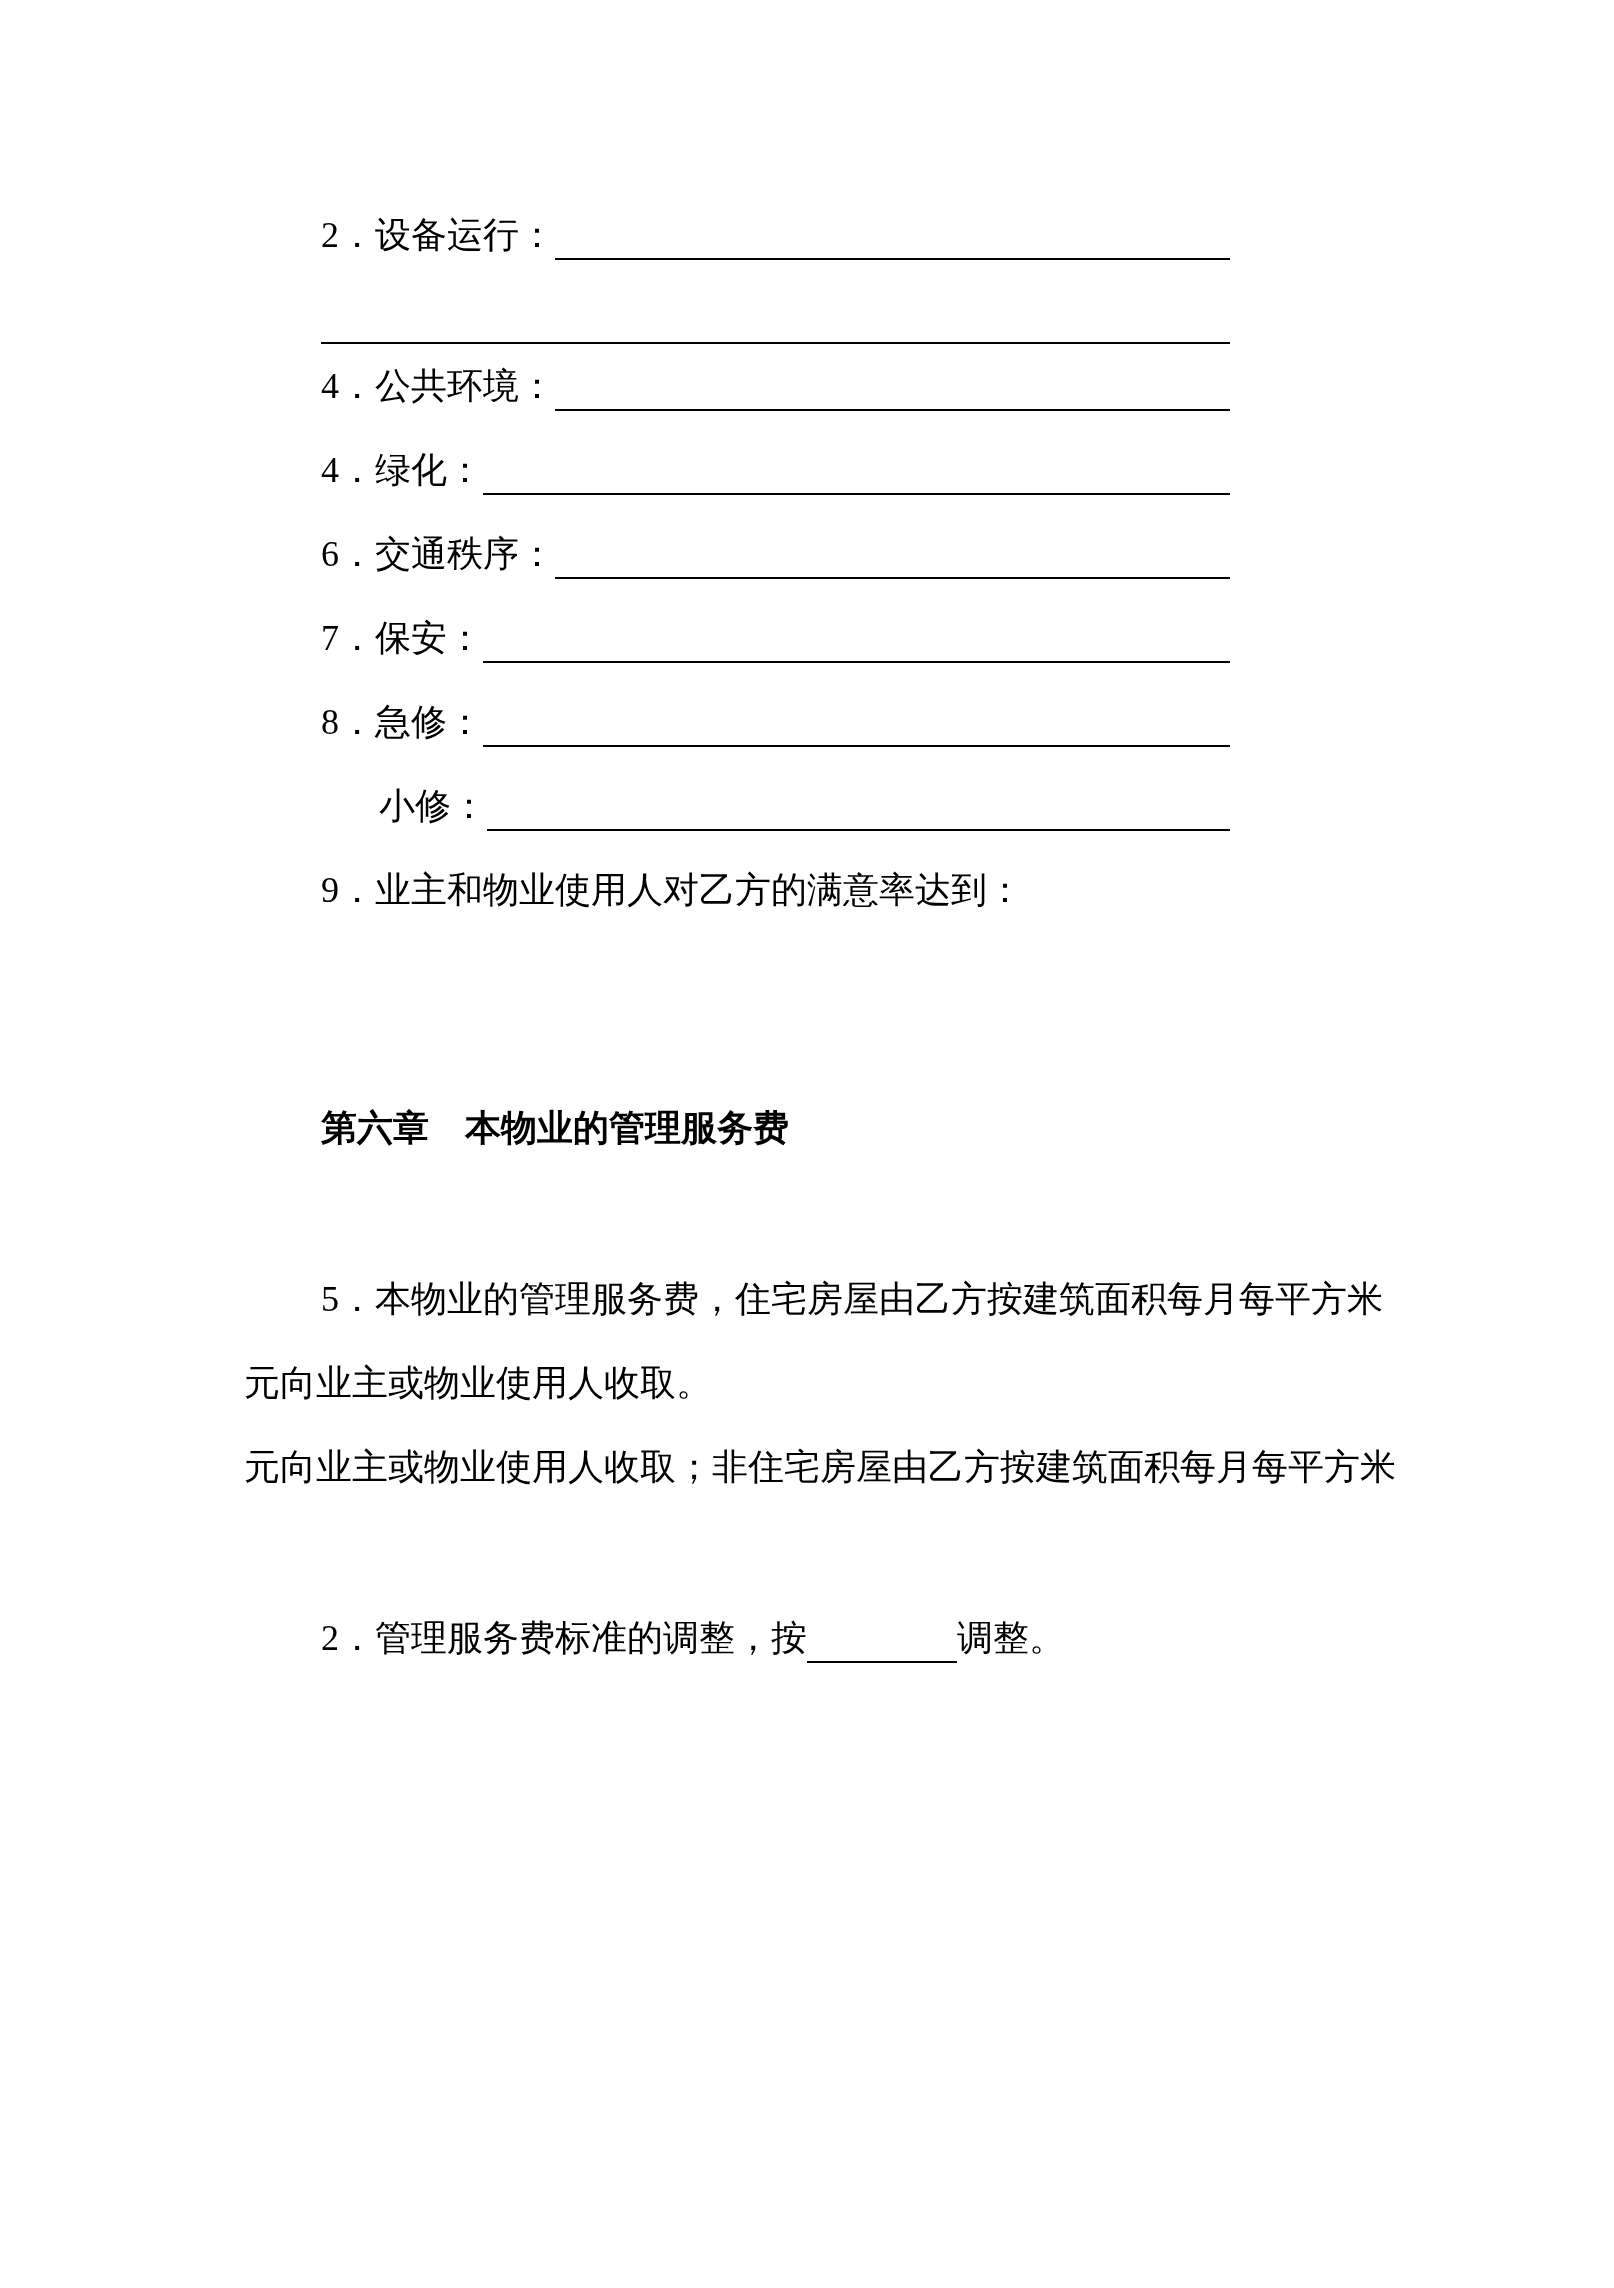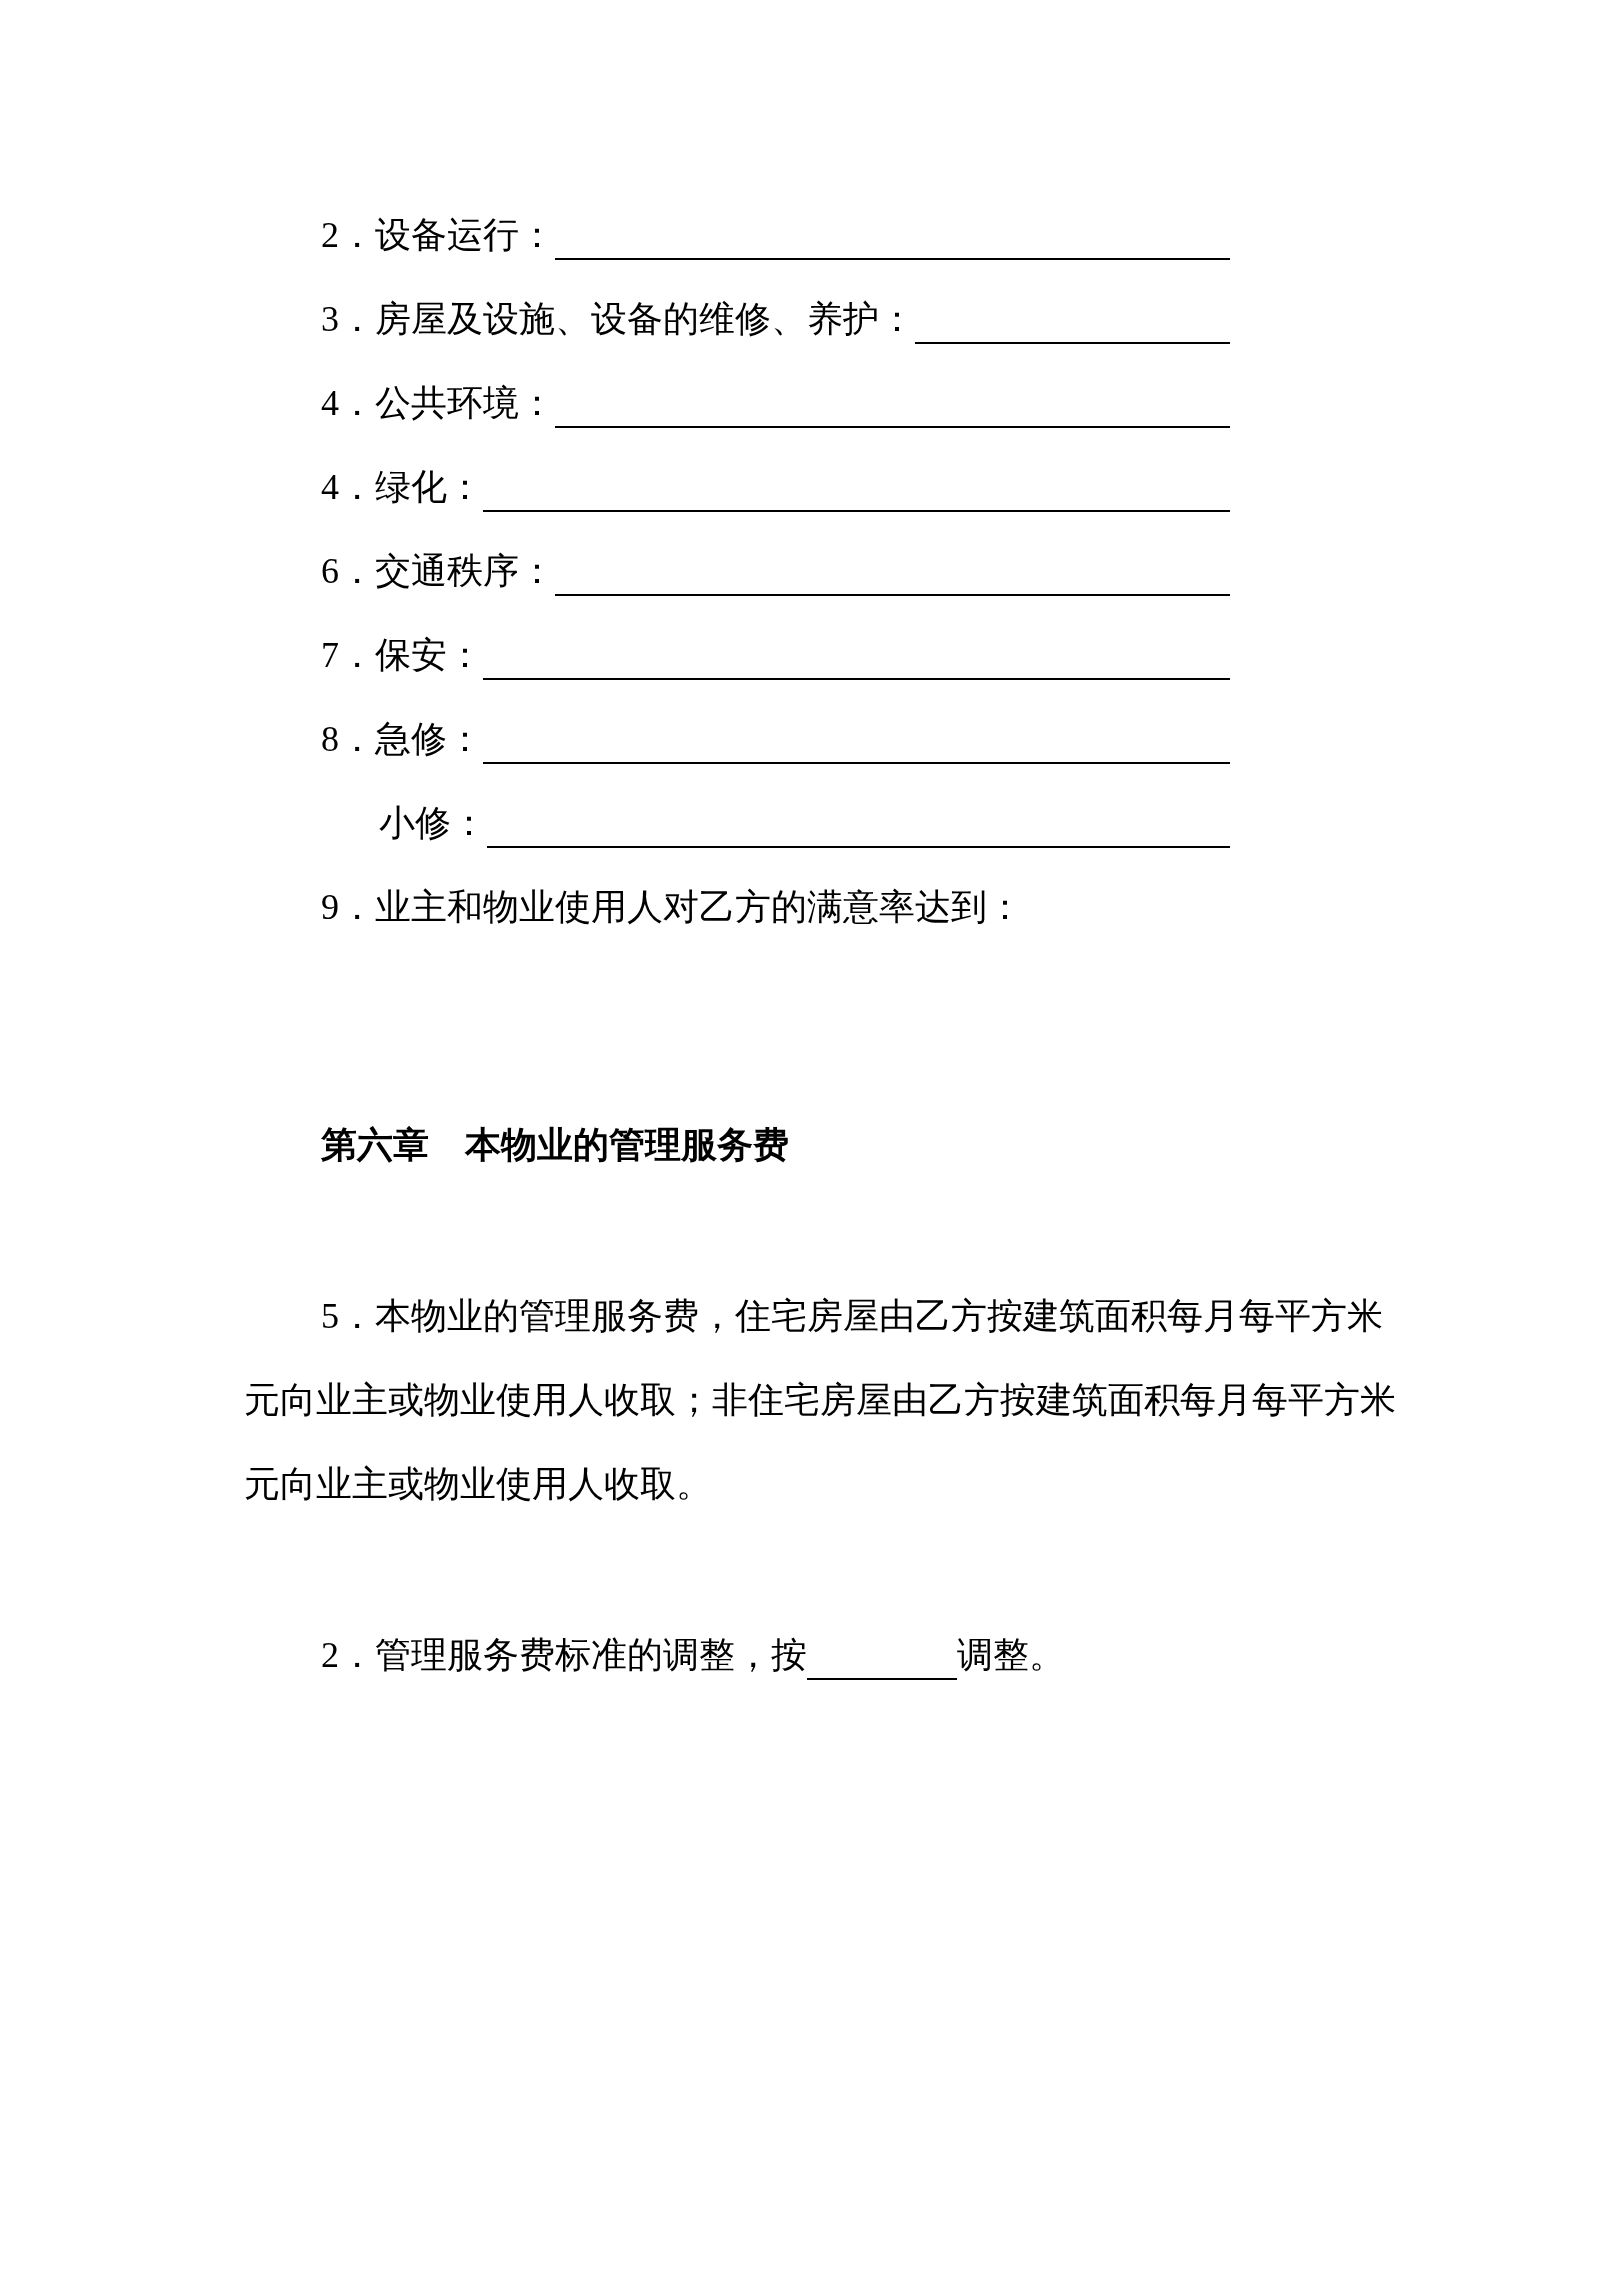--- a/index.html
+++ b/index.html
@@ -45,21 +45,20 @@
 <body>
 
 <div class="page">
 
   <div class="row item">
     <span class="lbl">2．设备运行：</span>
     <span class="blank"></span>
   </div>
 
   <div class="row item">
-    <span class="lbl">3．房屋及设施、设备的维修、养护：</span>
     <span class="blank"></span>
   </div>
 
   <div class="row item">
     <span class="lbl">4．公共环境：</span>
     <span class="blank"></span>
   </div>
 
   <div class="row item">
     <span class="lbl">4．绿化：</span>
@@ -95,27 +94,27 @@
   <div class="row indent heading gap">
     <span class="lbl">第六章　本物业的管理服务费</span>
   </div>
 
 
   <div class="row fee-line indent gap">
     <span class="lbl">5．本物业的管理服务费，住宅房屋由乙方按建筑面积每月每平方米</span>
     <span class="blank"></span>
   </div>
 
+  <div class="row">
+    <span class="lbl">元向业主或物业使用人收取。</span>
+  </div>
+
   <div class="row fee-line">
     <span class="lbl">元向业主或物业使用人收取；非住宅房屋由乙方按建筑面积每月每平方米</span>
     <span class="blank"></span>
-  </div>
-
-  <div class="row">
-    <span class="lbl">元向业主或物业使用人收取。</span>
   </div>
 
   <div class="row indent gap">
     <span class="lbl">2．管理服务费标准的调整，按</span>
     <span class="blank fixed"></span>
     <span class="lbl">调整。</span>
   </div>
 
 </div>
 

